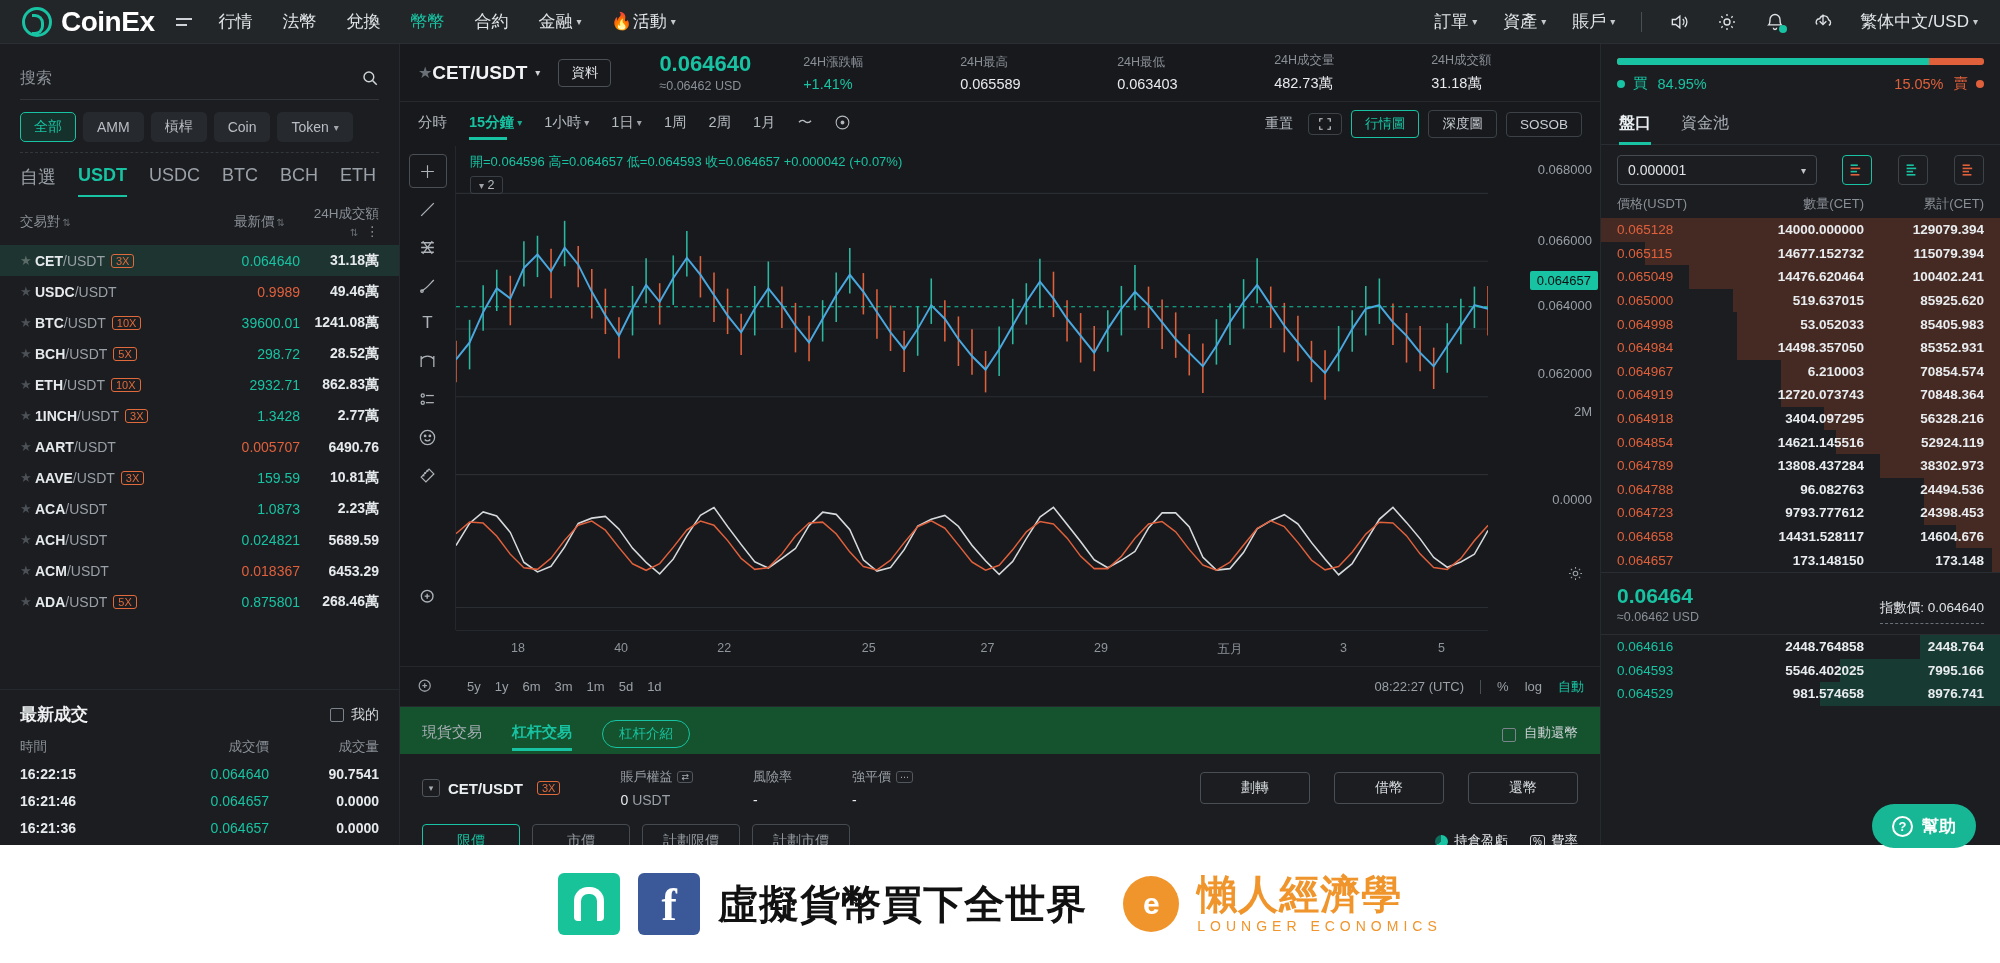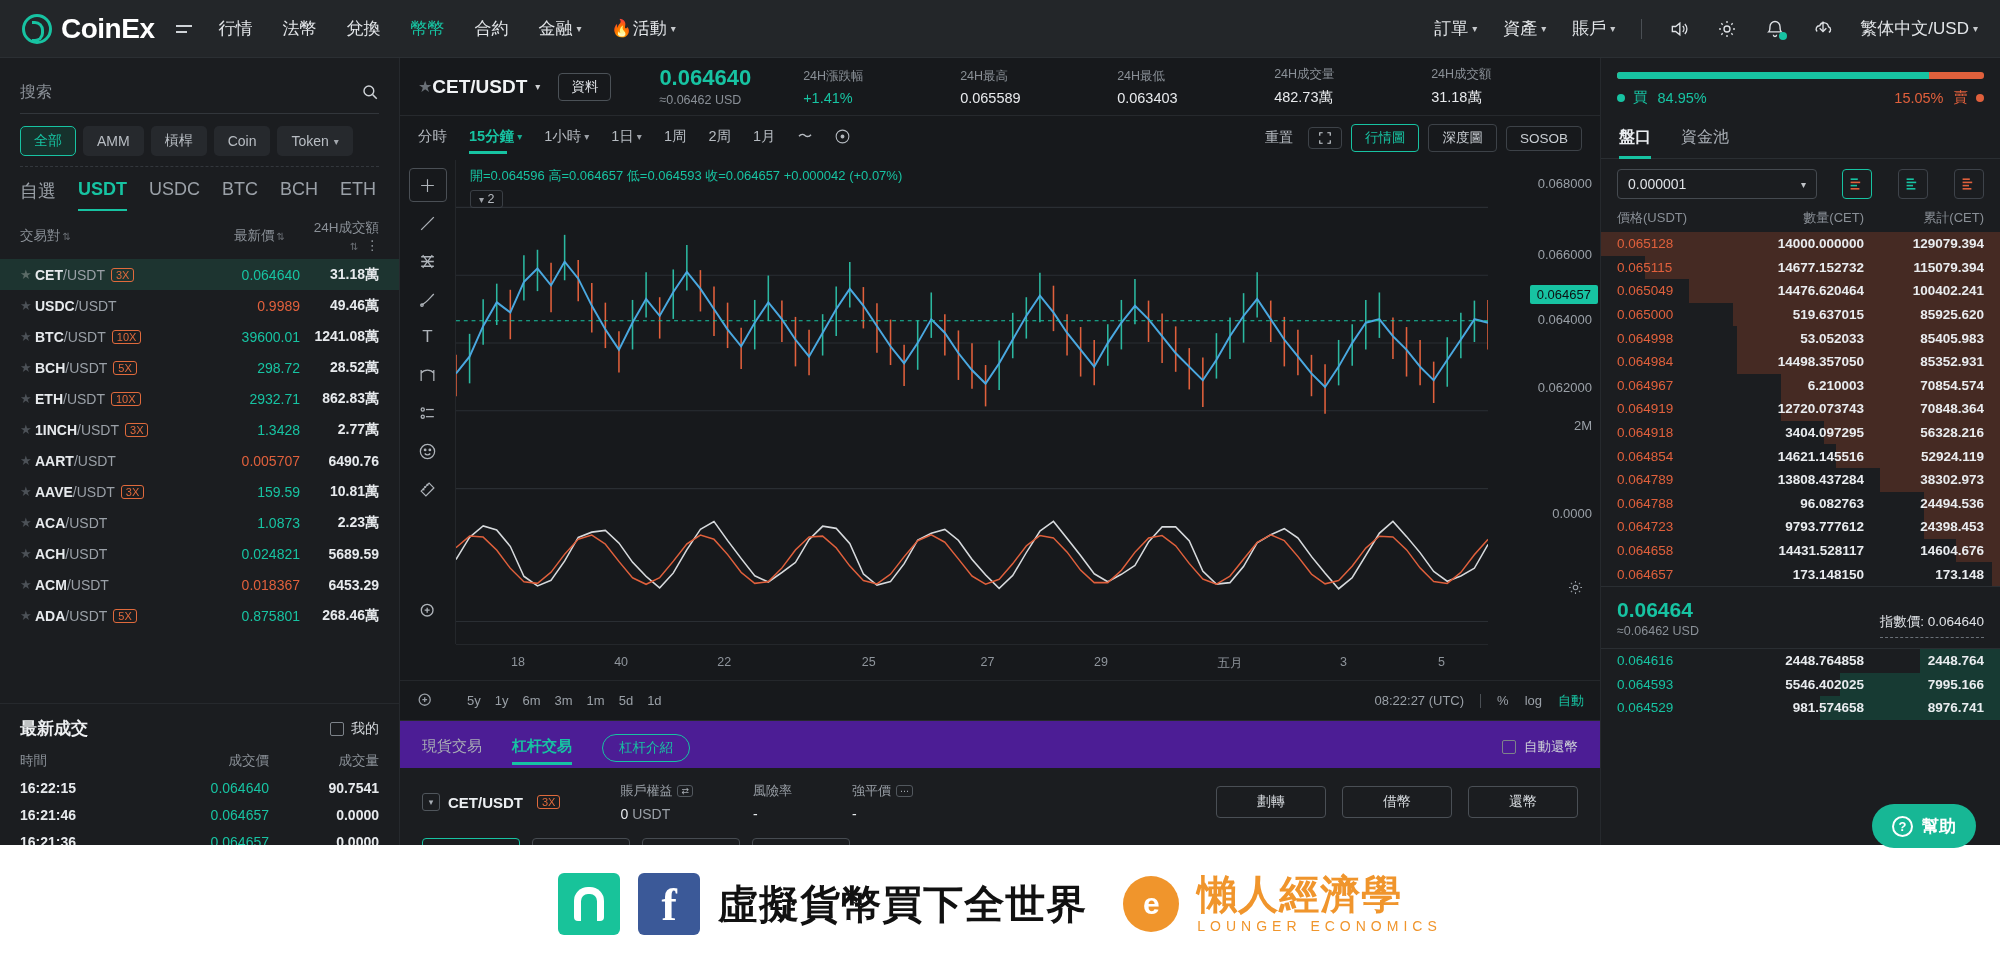--- a/index.html
+++ b/index.html
@@ -6,21 +6,21 @@
   html,body{ background:#fff; }
   body{
     width:2000px; height:963px; overflow:hidden;
     font-family:"Liberation Sans","DejaVu Sans",sans-serif;
     color:#d8dade; font-size:13px;
   }
   .app{ width:2000px; height:963px; position:relative; background:#ffffff; }
 
   
   .nav{
-    height:58px; background:#232629; display:flex; align-items:center;
+    height:44px; background:#232629; display:flex; align-items:center;
     padding:0 22px; gap:0; border-bottom:1px solid #2b2f33;
   }
   .logo{ display:flex; align-items:center; gap:9px; margin-right:22px;}
   .logo-mark{ width:30px; height:30px; border-radius:50%; position:relative;
      border:3px solid #17c3a2; }
   .logo-mark:after{ content:""; position:absolute; left:7px; top:4px; width:9px; height:15px;
      border:3px solid #17c3a2; border-left:none; border-radius:0 9px 9px 0;}
   .logo-text{ font-size:28px; font-weight:700; color:#fff; letter-spacing:-.5px;}
   .hamb{ display:flex; flex-direction:column; gap:4px; margin-right:26px; cursor:pointer;}
   .hamb i{ display:block; height:2px; background:#cfd3d7;}
@@ -125,38 +125,38 @@
      border-radius:2px; font-weight:400;}
   .time-axis{ height:36px; border-top:1px solid #24272b; position:relative;}
   .ta-t{ position:absolute; top:10px; font-size:12.5px; color:#8f959c; transform:translateX(-50%);}
   .bottom-bar{ height:40px; display:flex; align-items:center; padding:0 16px; gap:14px; border-top:1px solid #24272b;
      font-size:13px; color:#9aa0a7;}
   .bb-r{ margin-left:auto; display:flex; align-items:center; gap:16px;}
   .gear{ position:absolute; right:16px; top:8px; color:#9aa0a7; }
 
   
   .trade{ border-top:1px solid #26292d; background:#1b1d20;}
-  .tabs{ display:flex; align-items:center; gap:30px; padding:13px 22px 0 22px; background:#4c1d95;}
+  .tabs{ display:flex; align-items:center; gap:30px; padding:13px 22px 0 22px; background:#14532d;}
   .ttab{ font-size:15px; color:#a8aeb5; padding-bottom:9px; cursor:pointer; position:relative;}
   .ttab.active{ color:#17c3a2; font-weight:700;}
   .ttab.active:after{ content:""; position:absolute; left:0; right:0; bottom:0; height:3px; background:#17c3a2;}
   .pill{ border:1px solid #17c3a2; color:#17c3a2; border-radius:16px; padding:4px 16px; font-size:13.5px;
      cursor:pointer; margin-bottom:6px;}
-  .auto-rep{ margin-left:auto; display:flex; align-items:center; gap:8px; font-size:13.5px; color:#cdd1d6;
+  .auto-rep{ margin-left:auto; display:flex; align-items:flex-end; gap:8px; font-size:13.5px; color:#cdd1d6;
      margin-bottom:8px;}
   .acct-row{ display:flex; align-items:center; padding:14px 22px 0 22px; }
   .sel-pair{ display:flex; align-items:center; gap:8px; font-size:15px; font-weight:700; color:#eceff2;}
   .sq{ width:18px; height:18px; border:1px solid #50565c; border-radius:3px; display:flex; align-items:center;
      justify-content:center; font-size:9px; color:#a7adb3;}
   .stat{ margin-left:60px; }
   .stat .l{ font-size:13px; color:#9aa0a7; display:flex; align-items:center; gap:5px;}
   .stat .v{ font-size:14px; color:#e7eaed; margin-top:6px;}
   .stat .v .unit{ color:#9aa0a7; }
   .mini-ic{ border:1px solid #52585e; border-radius:3px; font-size:9px; padding:0 3px; color:#a7adb3;}
-  .abtns{ margin-left:auto; display:flex; gap:16px;}
+  .abtns{ margin-left:auto; display:flex; gap:24px;}
   .abtn{ width:110px; height:32px; border:1px solid #4a4f55; border-radius:4px; display:flex;
      align-items:center; justify-content:center; font-size:14px; color:#d7dbdf; cursor:pointer;}
   .otypes{ display:flex; gap:12px; padding:16px 22px 0 22px; align-items:center;}
   .otype{ width:98px; height:34px; border:1px solid #464b51; border-radius:4px; display:flex; align-items:center;
      justify-content:center; font-size:14px; color:#959ba1; cursor:pointer;}
   .otype.active{ border-color:#17c3a2; color:#17c3a2;}
   .or-right{ margin-left:auto; display:flex; gap:22px; align-items:center; font-size:13.5px; color:#e2e5e8;}
   .or-right .g{ display:flex; align-items:center; gap:6px;}
   .pie{ width:13px; height:13px; border-radius:50%; background:conic-gradient(#17c3a2 0 65%, #0f6d5c 0 100%);}
   .lastrow{ display:flex; align-items:center; padding:13px 22px 0 22px; font-size:13.5px; color:#9aa0a7;}

